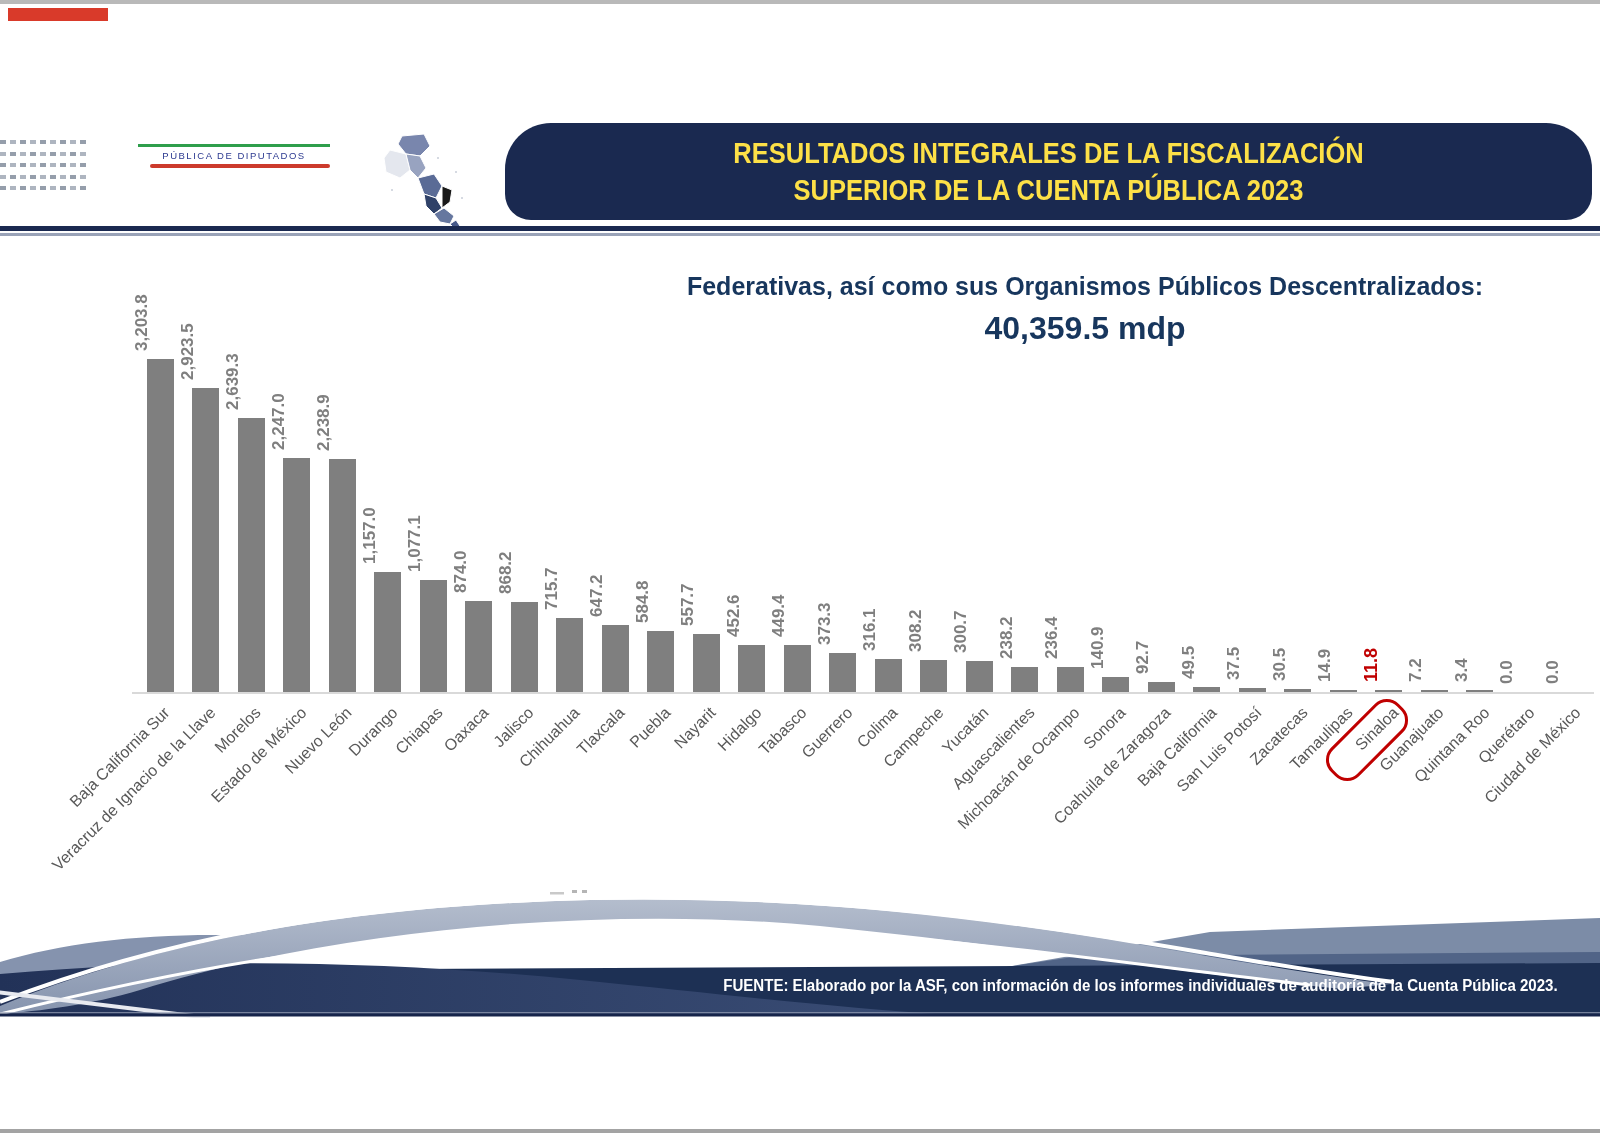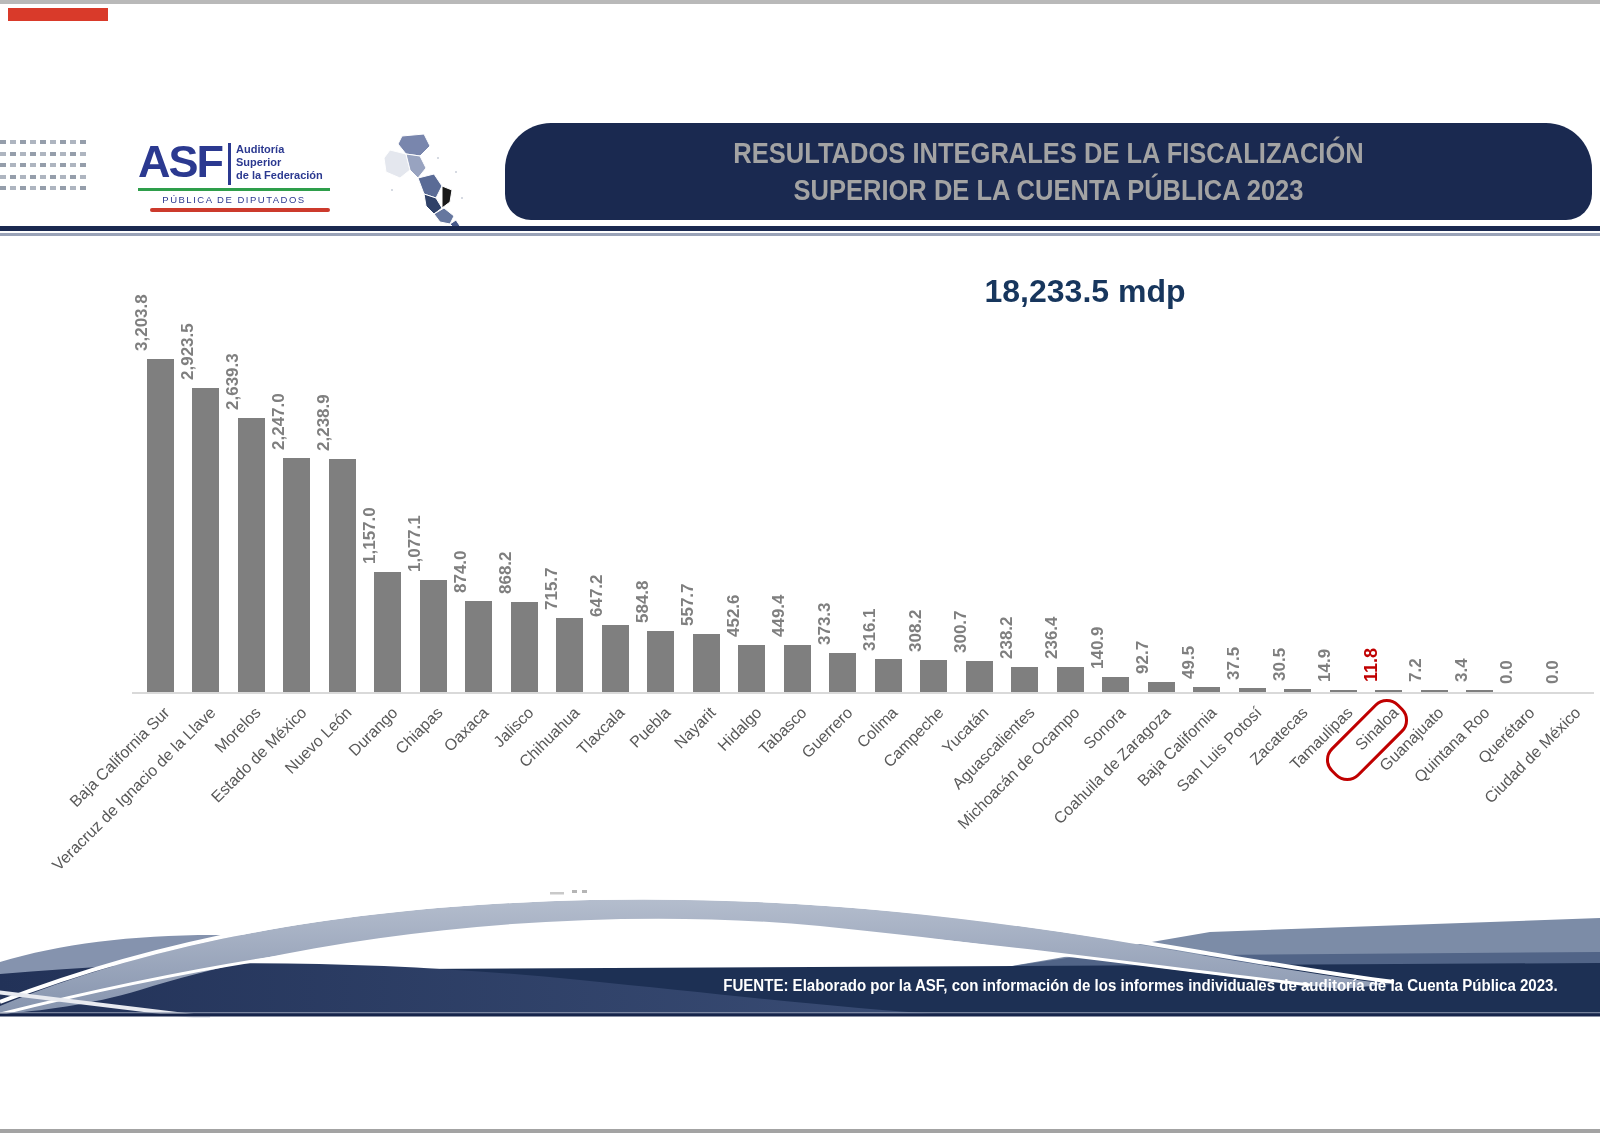--- a/index.html
+++ b/index.html
@@ -20,21 +20,21 @@
   #asf-acronym{font-size:45px;font-weight:bold;color:#2b3990;line-height:42px;letter-spacing:-2px;}
   #asf-divider{width:3px;height:42px;background:#2b3990;margin:2px 5px 0 6px;}
   #asf-name{font-size:11px;font-weight:bold;color:#2b3990;line-height:13px;padding-top:2px;}
   #asf-green-rule{height:3px;background:#2e9e4b;margin-top:3px;}
   #asf-chamber{font-size:9.5px;color:#2b3990;letter-spacing:1.5px;text-align:center;margin-top:3px;}
   #asf-red-rule{height:4px;background:#cc3a2c;margin:3px 0 0 12px;border-radius:3px;}
 
   #map-graphic{left:372px;top:128px;width:110px;height:100px;}
 
   #banner{left:505px;top:123px;width:1087px;height:97px;background:#1a2950;
-          border-radius:46px 46px 26px 26px;color:#a3a3a3;text-align:center;
+          border-radius:46px 46px 26px 26px;color:#fde047;text-align:center;
           display:flex;flex-direction:column;justify-content:center;}
   .banner-line{font-size:29px;font-weight:bold;line-height:37px;transform:scaleX(0.88);white-space:nowrap;}
 
   #header-rule-navy{left:0;top:226px;width:1600px;height:5px;background:#1a2950;}
   #header-rule-gray{left:0;top:233px;width:1600px;height:3px;background:#9aa3b8;}
 
   
   #chart-title{left:600px;top:268px;width:970px;text-align:center;color:#17365d;z-index:3;}
   .title-line{font-size:25px;font-weight:bold;line-height:37px;}
   #total-line{font-size:32px;font-weight:bold;margin-top:5px;}
@@ -106,29 +106,20 @@
       <div class="dot" style="left: 20px; top: 46px; background: rgb(149, 158, 171);"></div>
       <div class="dot" style="left: 30px; top: 46px; background: rgb(174, 181, 192);"></div>
       <div class="dot" style="left: 40px; top: 46px; background: rgb(149, 158, 171);"></div>
       <div class="dot" style="left: 50px; top: 46px; background: rgb(174, 181, 192);"></div>
       <div class="dot" style="left: 60px; top: 46px; background: rgb(149, 158, 171);"></div>
       <div class="dot" style="left: 70px; top: 46px; background: rgb(174, 181, 192);"></div>
       <div class="dot" style="left: 80px; top: 46px; background: rgb(149, 158, 171);"></div>
     </div>
 
   <div class="abs" id="asf-logo">
-    <div id="asf-row">
-      <div id="asf-acronym">ASF</div>
-      <div id="asf-divider"></div>
-      <div id="asf-name">
-        <div>Auditoría</div>
-        <div>Superior</div>
-        <div>de la Federación</div>
-      </div>
-    </div>
     <div id="asf-green-rule"></div>
     <div id="asf-chamber">PÚBLICA DE DIPUTADOS</div>
     <div id="asf-red-rule"></div>
   </div>
 
   <svg class="abs" id="map-graphic" viewBox="0 0 110 100">
     <g stroke="#ffffff" stroke-width="1">
       <path d="M30,8 L52,6 L58,18 L48,28 L34,26 L26,16 Z" fill="#7986ad"></path>
       <path d="M18,22 L34,26 L38,42 L28,50 L14,44 L12,30 Z" fill="#e4e7ee"></path>
       <path d="M34,26 L48,28 L54,40 L46,50 L38,42 Z" fill="#98a3c0"></path>
@@ -145,21 +136,22 @@
   </svg>
 
   <div class="abs" id="banner">
     <div class="banner-line">RESULTADOS INTEGRALES DE LA FISCALIZACIÓN</div>
     <div class="banner-line">SUPERIOR DE LA CUENTA PÚBLICA 2023</div>
   </div>
   <div class="abs" id="header-rule-navy"></div>
   <div class="abs" id="header-rule-gray"></div>
 
   <div class="abs" id="chart-title">
-    <div id="total-line">18,233.5 mdp</div>
+    <div class="title-line">Federativas, así como sus Organismos Públicos Descentralizados:</div>
+    <div id="total-line">40,359.5 mdp</div>
   </div>
 
   <div class="abs" id="chart">
     <div id="x-axis"></div>
   <div class="bar" style="left: 146.5px; top: 359px; width: 27px; height: 333px;"></div>
       <span class="vlabel" style="left: 151px; top: 333px;">3,203.8</span>
       <div class="xlabel" style="left: -140px; top: 703px;">Baja California Sur</div>
       <div class="bar" style="left: 192px; top: 388.134px; width: 27px; height: 303.866px;"></div>
       <span class="vlabel" style="left: 196.5px; top: 362.134px;">2,923.5</span>
       <div class="xlabel" style="left: -94.5px; top: 703px;">Veracruz de Ignacio de la Llave</div>

